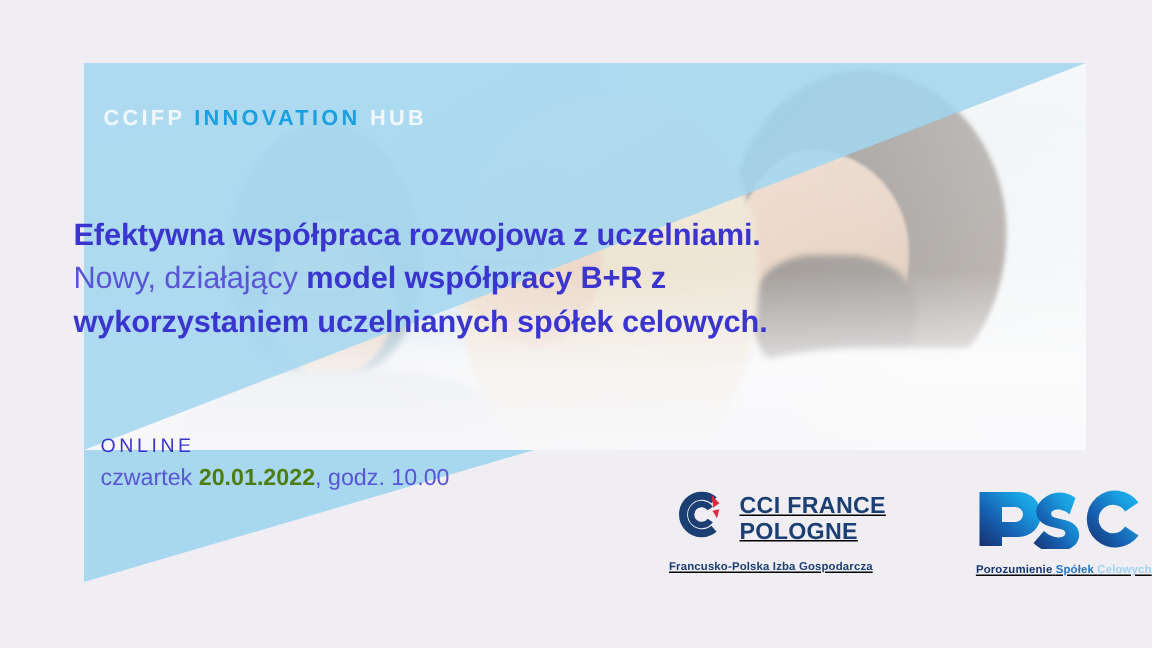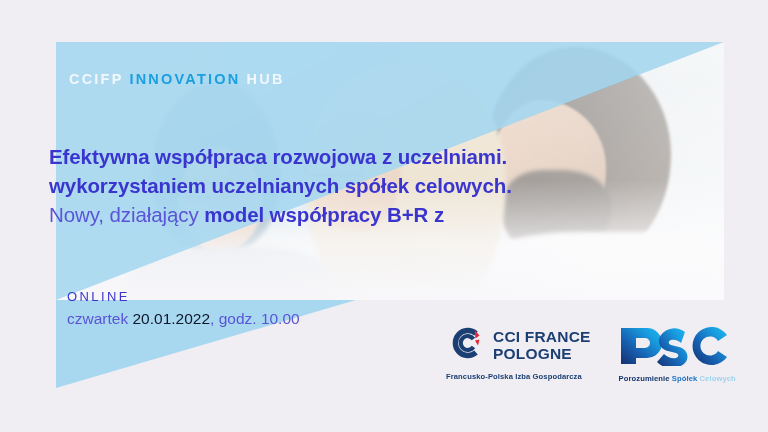--- a/index.html
+++ b/index.html
@@ -149,26 +149,26 @@
   .when {
     position: absolute; left: 67px; top: 289px; z-index: 6;
   }
   .when .online {
     font-size: 13px; font-weight: normal; letter-spacing: 2.4px;
     color: #3b35cf; margin-bottom: 6px;
   }
   .when .line {
     font-size: 15.5px; color: #5a54d6; font-weight: normal; white-space: nowrap;
   }
-  .when .line b { color: #0f172a; font-weight: normal; }
+  .when .line b { color: #4d7c0f; font-weight: bold; }
 
   
   .logos {
     position: absolute; left: 446px; top: 326px;
-    display: flex; align-items: flex-start; gap: 28px; z-index: 7;
+    display: flex; align-items: flex-start; gap: 60px; z-index: 7; text-decoration: underline;
   }
   .cci { display: flex; flex-direction: column; align-items: flex-start; }
   .cci-row { display: flex; align-items: center; gap: 9px; }
   .cci-words {
     font-size: 15.5px; font-weight: bold; line-height: 17px;
     color: #1b3f73; letter-spacing: .2px;
   }
   .cci-tag {
     margin-top: 8px; font-size: 7.6px; font-weight: bold;
     color: #1b3f73; letter-spacing: .1px;
@@ -209,22 +209,22 @@
   </div>
 
   <div class="wedge"></div>
 
   <div class="kicker">
     <span>CCIFP </span><span class="hl">INNOVATION</span><span class="tail"> HUB</span>
   </div>
 
   <div class="title">
     <div>Efektywna współpraca rozwojowa z uczelniami.</div>
+    <div><span class="reg">Nowy, działający </span><span>model współpracy B+R z</span></div>
     <div>wykorzystaniem uczelnianych spółek celowych.</div>
-    <div><span class="reg">Nowy, działający </span><span>model współpracy B+R z</span></div>
   </div>
 
   <div class="when">
     <div class="online">ONLINE</div>
     <div class="line"><span>czwartek </span><b>20.01.2022</b><span>, godz. 10.00</span></div>
   </div>
 
   <div class="logos">
 
     <div class="cci">

